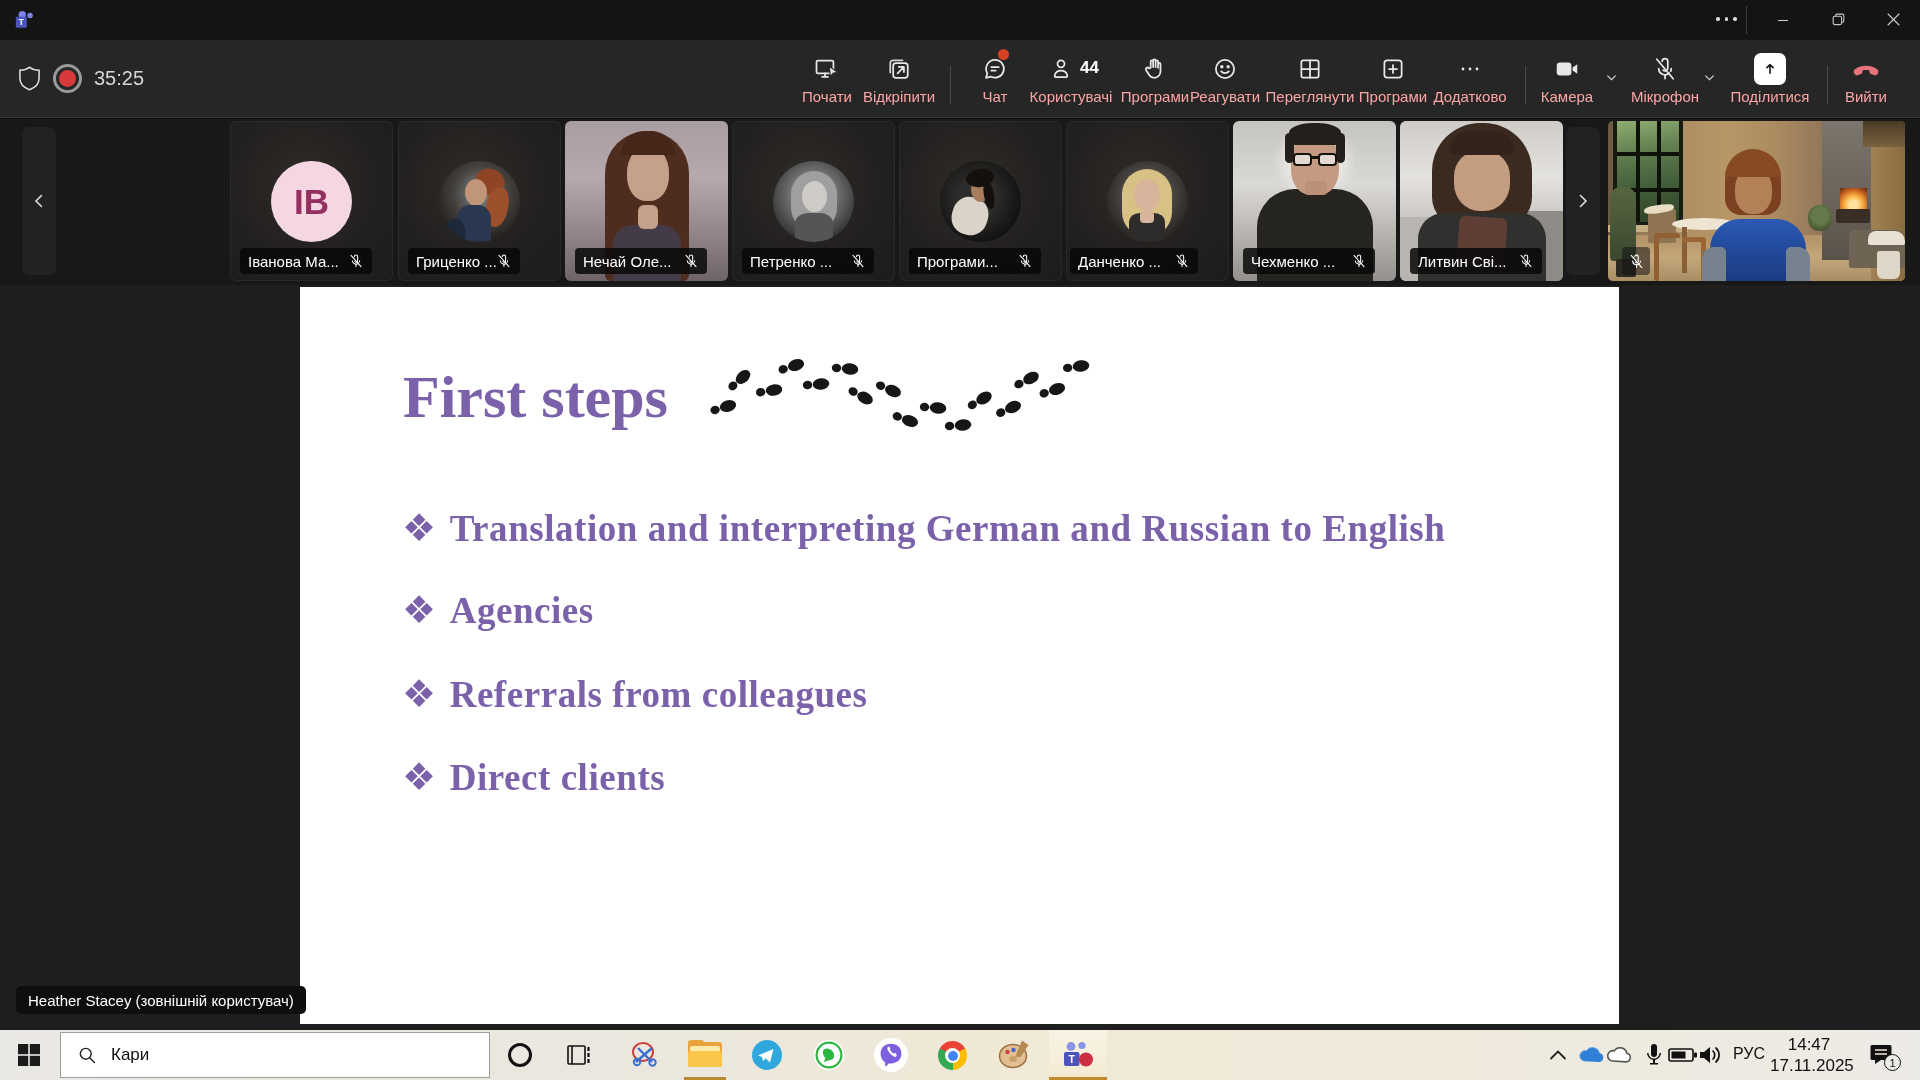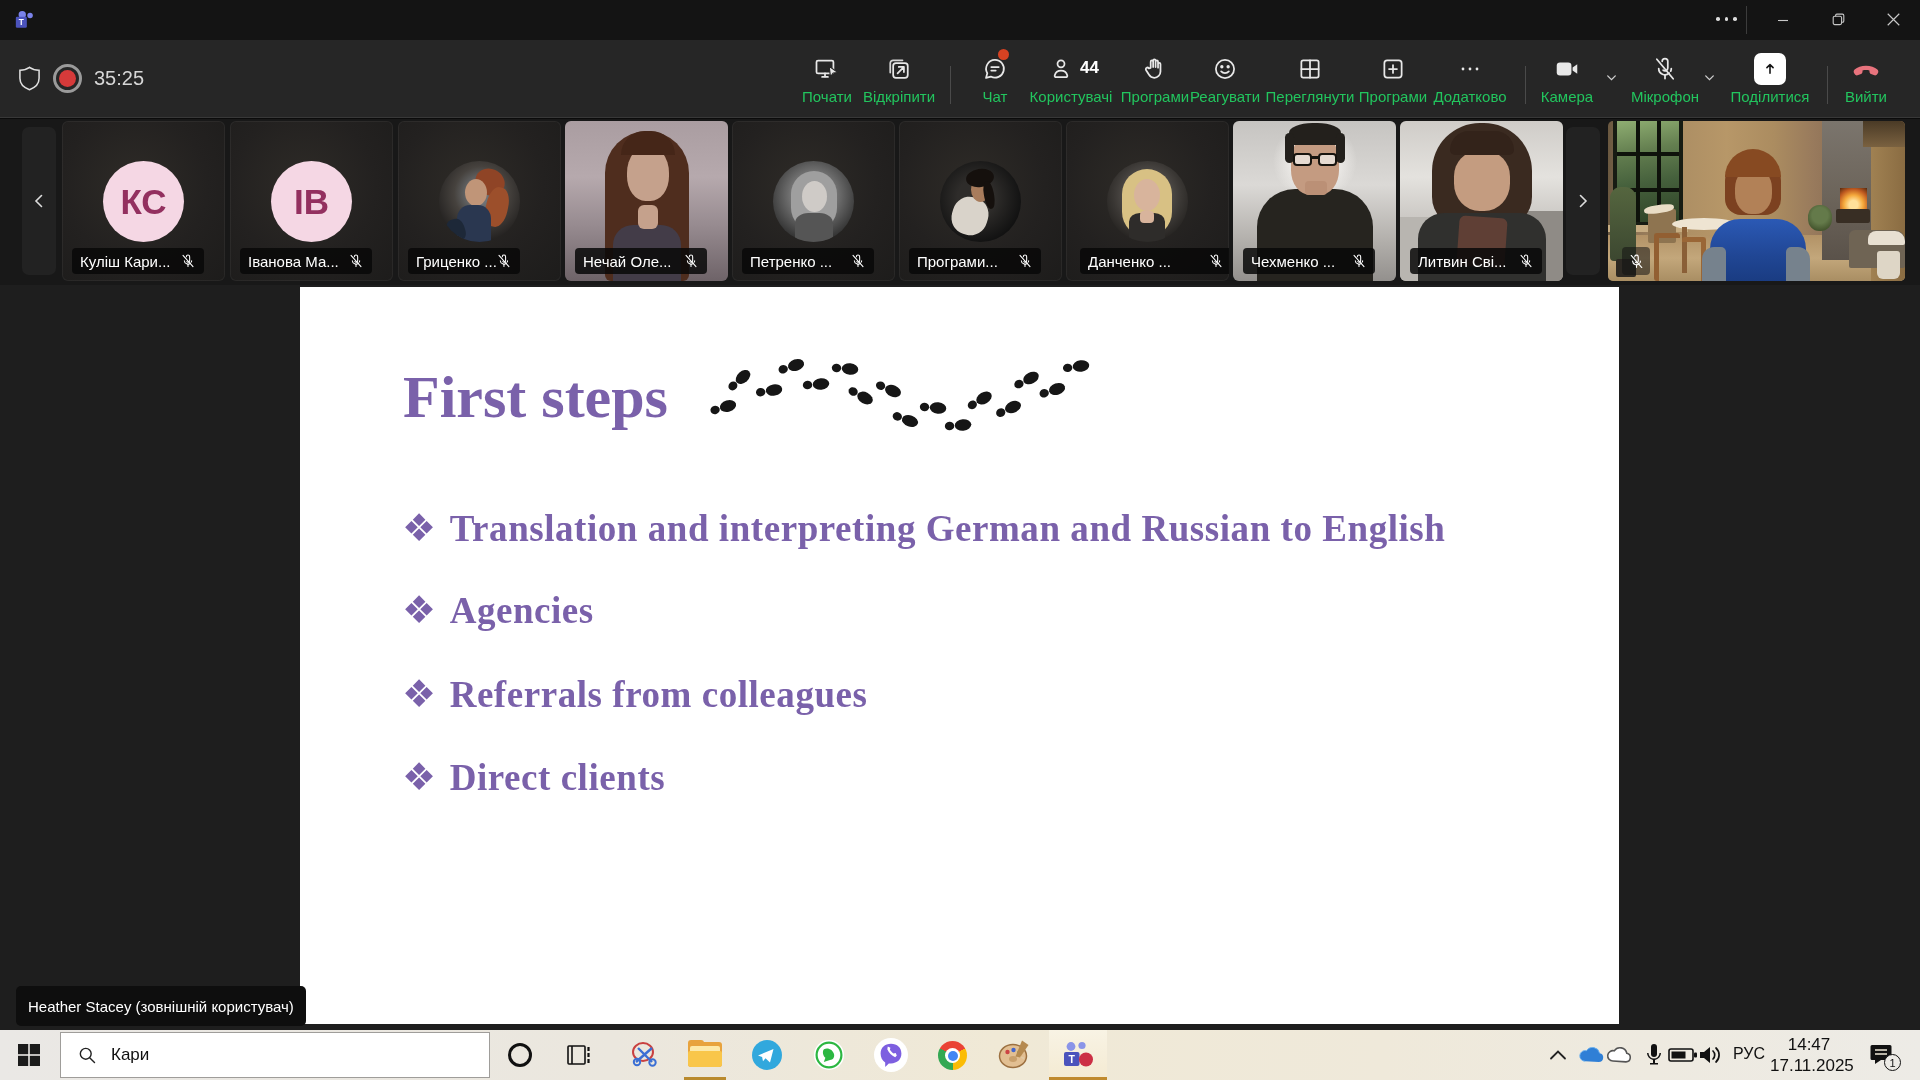--- a/index.html
+++ b/index.html
@@ -16,24 +16,24 @@
 .plate{position:absolute;bottom:7px;height:26px;background:rgba(8,8,8,.85);border-radius:4px;display:flex;align-items:center;justify-content:space-between;padding:0 8px}
 .pname{color:#fff;font-size:15px;white-space:nowrap;overflow:hidden}
 #bigtile{position:absolute;left:1608px;top:2px;width:297px;height:160px;border-radius:5px;overflow:hidden}
 .chevbtn{position:absolute;top:8px;width:34px;height:148px;background:#222;border-radius:7px;display:flex;align-items:center;justify-content:center}
 #content{position:absolute;left:0;top:285px;width:1920px;height:745px;background:#1e1e1e}
 #slide{position:absolute;left:300px;top:2px;width:1319px;height:737px;background:#fff}
 .sertxt{font-family:"Liberation Serif",serif;color:#7a61aa}
 #slidetitle{position:absolute;left:103px;top:76px;font-size:60px;font-weight:bold}
 .bullet{position:absolute;left:102px;font-size:37px;font-weight:bold;white-space:nowrap;letter-spacing:.55px}
 .bullet .dia{margin-right:13px;font-weight:normal;font-size:38px}
-#spklabel{position:absolute;left:16px;top:701px;height:40px;background:#0e0e0e;border-radius:5px;color:#fff;font-size:15px;display:flex;align-items:center;padding:0 12px}
+#spklabel{position:absolute;left:16px;top:701px;height:28px;background:#0e0e0e;border-radius:5px;color:#fff;font-size:15px;display:flex;align-items:center;padding:0 12px}
 .tbbtn{position:absolute;top:12px;height:58px;display:flex;flex-direction:column;align-items:center}
 .tbicon{position:relative;height:34px;display:flex;align-items:center;justify-content:center}
-.tblabel{font-size:15px;margin-top:2px;color:#22c55e}
+.tblabel{font-size:15px;margin-top:2px;color:#fca5a5}
 .tbdiv{position:absolute;top:26px;width:1px;height:38px;background:#4a4a4a}
 #taskbar{position:absolute;left:0;top:1030px;width:1920px;height:50px;background:linear-gradient(90deg,#eae8e5 0%,#ebe7de 32%,#f0e9d6 52%,#efe9da 72%,#edebe6 100%)}
 </style></head>
 <body>
 <div id="app">
 
 <div id="titlebar">
  <svg width="22" height="22" viewBox="0 0 24 24" style="position:absolute;left:14px;top:9px">
   <circle cx="17.5" cy="7" r="3" fill="#7b83eb"></circle>
         <circle cx="9" cy="6.2" r="4" fill="#7b83eb"></circle>
@@ -201,34 +201,20 @@
         <div class="tblabel">Вийти</div>
       </div>
 </div>
 
 <div id="strip">
  <div class="chevbtn" style="left:22px">
         <svg width="16" height="16" viewBox="0 0 16 16" fill="none" stroke="#ddd" stroke-width="1.6" stroke-linecap="round">
           <path d="M10.5 2.5 5 8l5.5 5.5"></path>
         </svg>
       </div>
- <div class="tile" style="left:62px">
-        <div class="avcirc">
-          <span>КС</span>
-        </div>
-        <div class="plate" style="left:10px;width:132px">
-          <span class="pname">Куліш Кари...</span>
-          <svg width="16" height="16" viewBox="0 0 24 24" fill="none" stroke="#fff" stroke-width="1.6" stroke-linecap="round">
-            <path d="M9.5 5.5a2.5 2.5 0 0 1 5 0v5.6a2.5 2.5 0 0 1-4.2 1.9" fill="none"></path>
-            <path d="M6.5 11.5a5.5 5.5 0 0 0 9.3 3.6M17.5 11.5a5.3 5.3 0 0 1-.5 2.1" fill="none"></path>
-            <path d="M12 17v3.2"></path>
-            <path d="M4.5 3.5 19.5 20.5"></path>
-          </svg>
-        </div>
-      </div>
       <div class="tile" style="left:230px">
         <div class="avcirc">
           <span>ІВ</span>
         </div>
         <div class="plate" style="left:10px;width:132px">
           <span class="pname">Іванова Ма...</span>
           <svg width="16" height="16" viewBox="0 0 24 24" fill="none" stroke="#fff" stroke-width="1.6" stroke-linecap="round">
             <path d="M9.5 5.5a2.5 2.5 0 0 1 5 0v5.6a2.5 2.5 0 0 1-4.2 1.9" fill="none"></path>
             <path d="M6.5 11.5a5.5 5.5 0 0 0 9.3 3.6M17.5 11.5a5.3 5.3 0 0 1-.5 2.1" fill="none"></path>
             <path d="M12 17v3.2"></path>
@@ -305,21 +291,21 @@
           </svg>
         </div>
       </div>
       <div class="tile" style="left:1066px">
         <div class="photocirc" style="background:radial-gradient(circle at 50% 42%, #5e5a56 0 22%, #3a3734 55%, #201e1c 82%)">
           <div style="position:absolute;left:15px;top:8px;width:50px;height:68px;border-radius:25px;background:#d8c184"></div>
           <div style="position:absolute;left:27px;top:18px;width:26px;height:32px;border-radius:50%;background:#d8b49c"></div>
           <div style="position:absolute;left:22px;top:52px;width:36px;height:29px;border-radius:30% 30% 0 0;background:#2e2c2a"></div>
           <div style="position:absolute;left:33px;top:50px;width:14px;height:12px;background:#d8b49c;border-radius:4px"></div>
         </div>
-        <div class="plate" style="left:14px;width:152px">
+        <div class="plate" style="left:4px;width:128px">
           <span class="pname">Данченко ...</span>
           <svg width="16" height="16" viewBox="0 0 24 24" fill="none" stroke="#fff" stroke-width="1.6" stroke-linecap="round">
             <path d="M9.5 5.5a2.5 2.5 0 0 1 5 0v5.6a2.5 2.5 0 0 1-4.2 1.9" fill="none"></path>
             <path d="M6.5 11.5a5.5 5.5 0 0 0 9.3 3.6M17.5 11.5a5.3 5.3 0 0 1-.5 2.1" fill="none"></path>
             <path d="M12 17v3.2"></path>
             <path d="M4.5 3.5 19.5 20.5"></path>
           </svg>
         </div>
       </div>
       <div class="tile" style="left:1233px">

